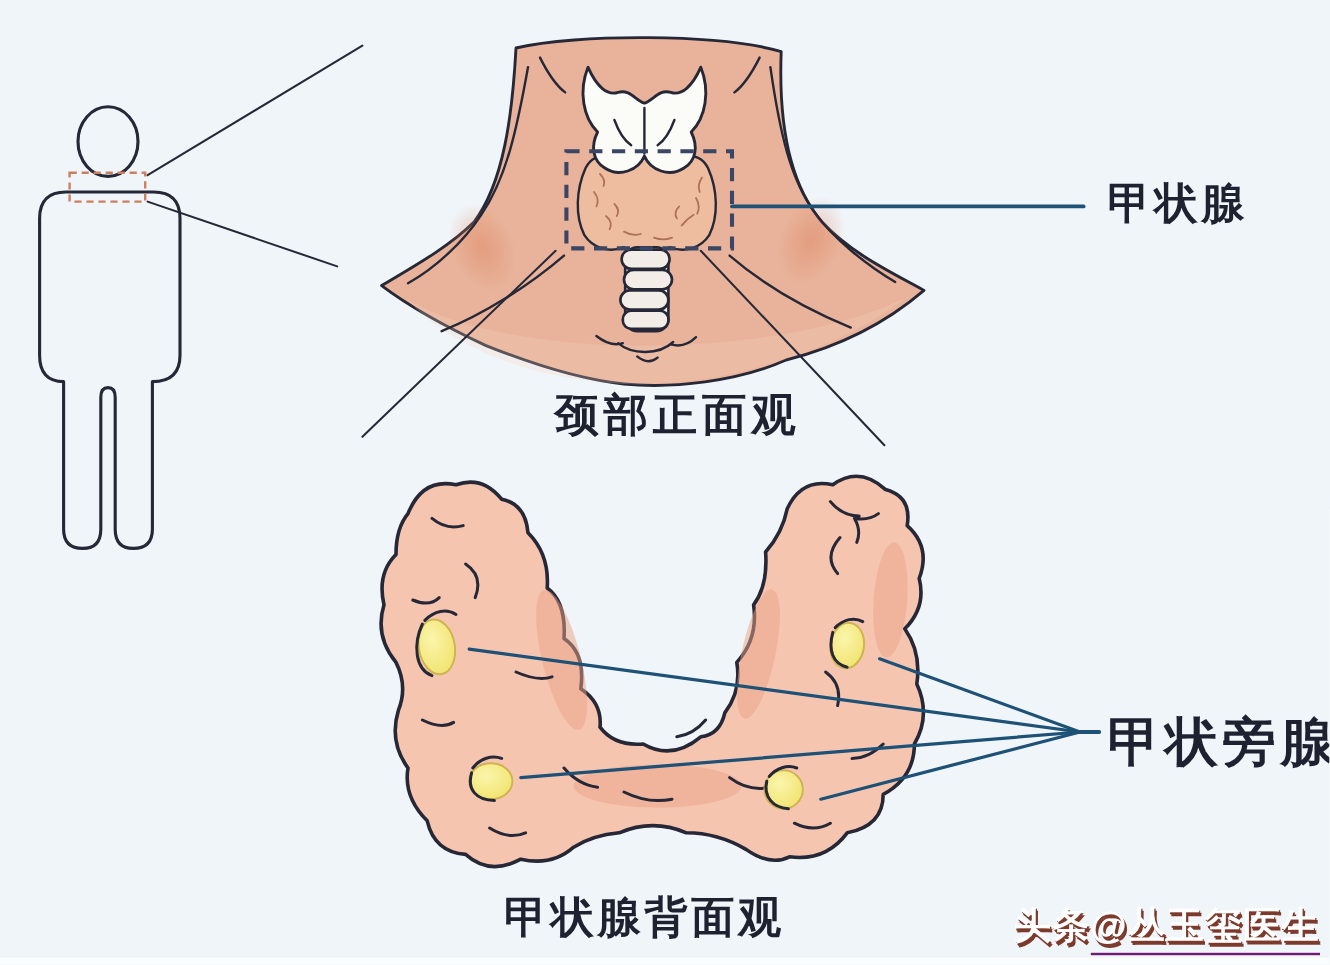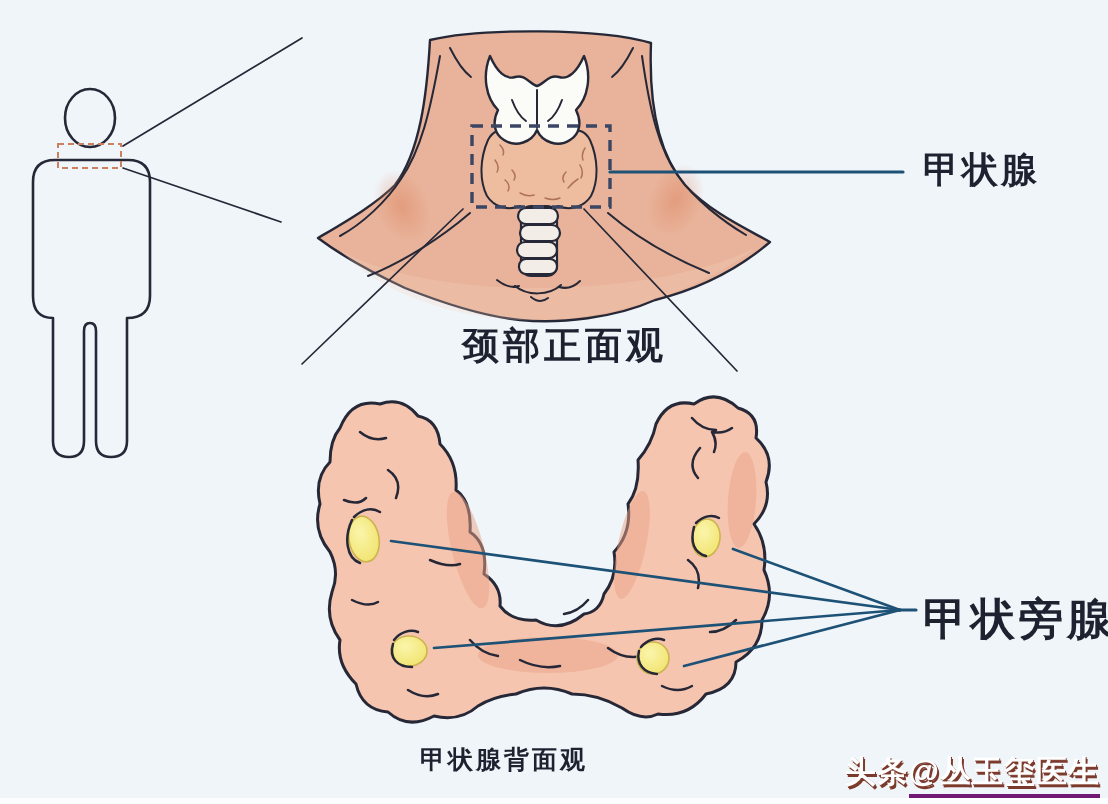--- a/index.html
+++ b/index.html
@@ -7,29 +7,29 @@
   .canvas{
     position:relative;width:1108px;height:804px;overflow:hidden;
     background:var(--background,#f0f5f9);
   }
   .art{position:absolute;left:0;top:0;}
   .txt{
     position:absolute;color:var(--label-text,#1d2130);font-weight:700;line-height:1;
     white-space:nowrap;
   }
   .caption-front{left:438px;top:327px;font-size:37px;letter-spacing:4px;margin-left:24px;}
-  .caption-back{left:420px;top:747px;font-size:25px;letter-spacing:3px;}
+  .caption-back{left:420px;top:747px;font-size:36px;letter-spacing:3px;}
   .label-thyroid{left:923px;top:152px;font-size:36px;letter-spacing:3px;}
   .label-parathyroid{left:923px;top:597px;font-size:44px;letter-spacing:4px;}
   .watermark{
     position:absolute;right:8px;bottom:11px;font-size:31px;font-weight:700;
     color:#ffffff;letter-spacing:1px;white-space:nowrap;
     text-shadow:2px 3px 0 var(--watermark-shadow,#7c3a2c), 1px 1px 0 var(--watermark-shadow,#7c3a2c);
   }
-  .watermark .handle{border-bottom:4px solid #701a75;padding-bottom:5px;}
+  .watermark .handle{border-bottom:2px solid #701a75;padding-bottom:5px;}
   .bottom-strip{position:absolute;left:0;bottom:0;width:100%;height:6px;background:#fbfdfe;}
 
   
   .ink{stroke:var(--outline-ink,#262837);fill:none;stroke-linecap:round;stroke-linejoin:round;}
   .w16{stroke-width:1.7;} .w2{stroke-width:2;} .w25{stroke-width:2.5;}
   .skin-front{fill:var(--skin-front,#e8b39a);stroke:var(--outline-ink,#262837);stroke-width:2.4;stroke-linejoin:round;}
   .skin-back{fill:var(--skin-back,#f6c5b0);stroke:var(--outline-ink,#262837);stroke-width:3;stroke-linejoin:round;}
   .shade{fill:var(--skin-shadow,#eaa488);opacity:.5;stroke:none;}
   .thyroid-front{fill:var(--thyroid-front,#eebda0);stroke:var(--outline-ink,#262837);stroke-width:2;stroke-linejoin:round;}
   .squiggle{stroke:#ad7257;stroke-width:1.5;fill:none;stroke-linecap:round;}

